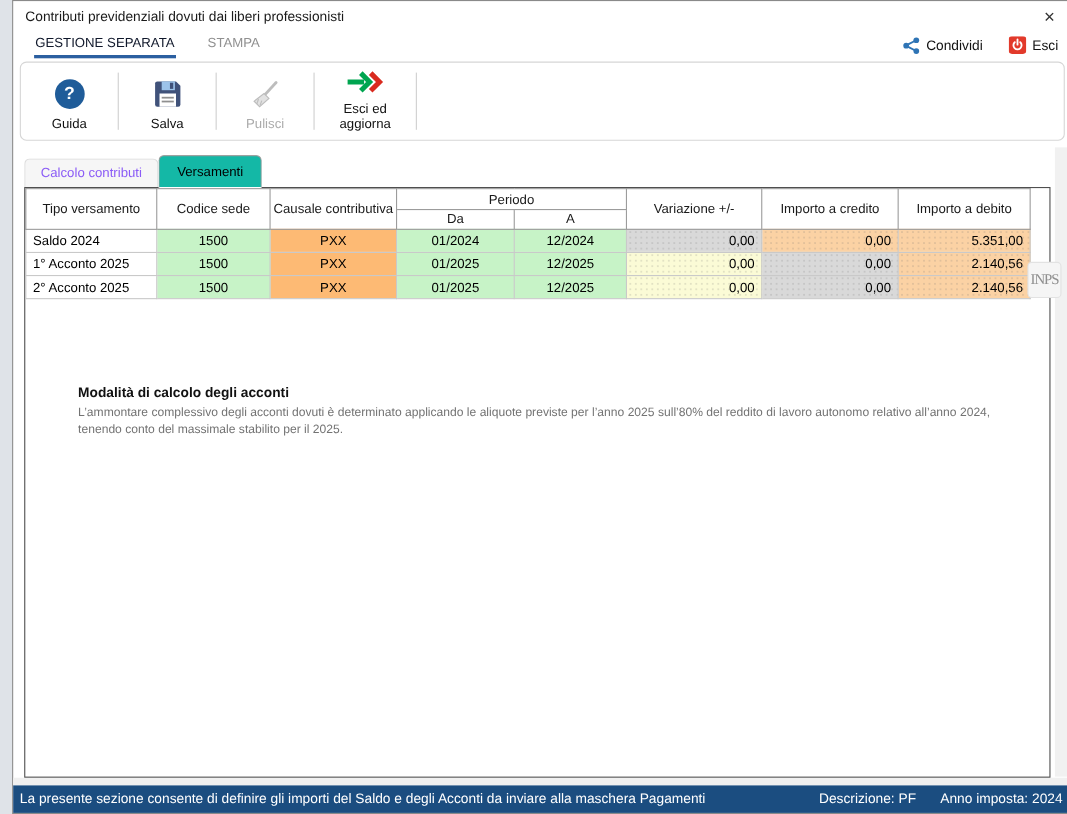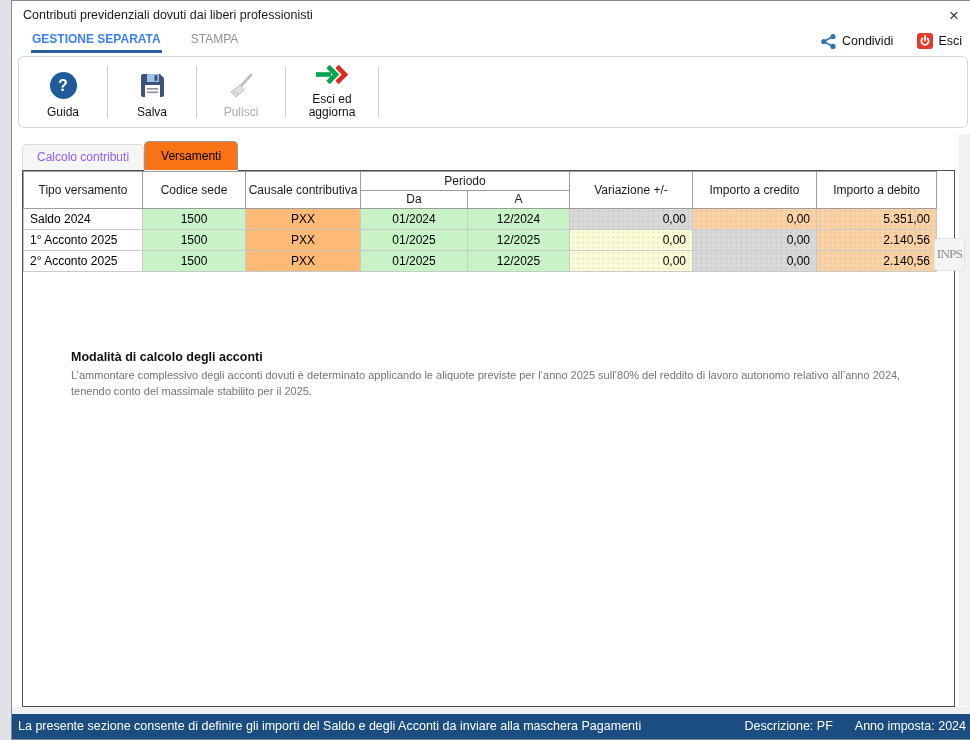--- a/index.html
+++ b/index.html
@@ -11,21 +11,21 @@
 
   
   .titlebar { height: 28px; display: flex; align-items: center; padding: 2px 10px 0 11px; }
   .titlebar .title { font-size: 12.5px; color: #1a1a1a; }
   .close-btn { margin-left: auto; background: none; border: none; font-size: 17px; line-height: 1;
                color: #333; cursor: pointer; padding: 1px 5px; }
 
   
   .ribbon { height: 27px; display: flex; align-items: flex-end; padding: 0 12px 0 19px; }
   .rtab { font-size: 12px; padding: 2px 1px 4px; margin-right: 28px; background: none; border: none; cursor: pointer; }
-  .rtab.active { color: #3b82f6; font-weight: 700; border-bottom: 3px solid #2b5fa0; }
+  .rtab.active { color: #0f172a; font-weight: 400; border-bottom: 3px solid #2b5fa0; }
   .rtab.inactive { color: #909090; border-bottom: 3px solid transparent; }
   .ribbon-actions { margin-left: auto; display: flex; align-items: center; gap: 24px; padding-bottom: 3px; }
   .raction { display: flex; align-items: center; gap: 5px; font-size: 12.5px; color: #111;
              background: none; border: none; cursor: pointer; }
 
   
   .toolbar { margin: 3px 6px 0 6px; height: 72px; border: 1px solid #d6d6d6; border-radius: 6px;
              background: #fff; display: flex; align-items: stretch; padding: 2px 2px; }
   .tbtn { width: 84px; display: flex; flex-direction: column; align-items: center; justify-content: flex-end;
           gap: 3px; padding-bottom: 6px; font-size: 12px; color: #111; background: none; border: none; cursor: pointer; }
@@ -35,21 +35,21 @@
   .tdiv { width: 1px; background: #cfcfcf; margin: 7px 2px; }
   .guida-circle { width: 27px; height: 27px; border-radius: 50%; background: #1f5c99; color: #fff;
                   font-weight: 700; font-size: 16px; display: flex; align-items: center; justify-content: center; }
 
   
   .content { flex: 1; position: relative; padding-top: 12px; }
   .doc-tabs { display: flex; align-items: flex-end; margin-left: 10px; height: 30px; position: relative; z-index: 2; }
   .dtab { font-size: 12px; cursor: pointer; }
   .dtab.inactive { background: #f6f6f6; border: 1px solid #dcdcdc; border-bottom: none;
                    border-radius: 5px 5px 0 0; color: #8b5cf6; padding: 5px 14px 6px; }
-  .dtab.active { background: #f97316; border: 1px solid #9a9a9a; border-bottom: 1px solid #fff;
+  .dtab.active { background: #14b8a6; border: 1px solid #9a9a9a; border-bottom: 1px solid #fff;
                  border-radius: 5px 5px 0 0; color: #000; padding: 7px 16px 7px; margin-bottom: -1px; }
 
   .panel { margin-left: 10px; width: 933px; height: 537px; border: 1px solid #4f4f4f; background: #fff; position: relative; }
 
   table.grid { border-collapse: collapse; table-layout: fixed; width: 913px; font-size: 12px; }
   table.grid th { border: 1px solid #9c9c9c; font-weight: 400; color: #1a1a1a; background: #fff; padding: 0 2px; }
   table.grid thead tr:first-child { height: 19px; }
   table.grid thead tr:last-child { height: 18px; }
   table.grid td { border: 1px solid #c9c9c9; height: 21px; padding: 0 6px; color: #000; }
   td.lbl { text-align: left; background: #fff; }

